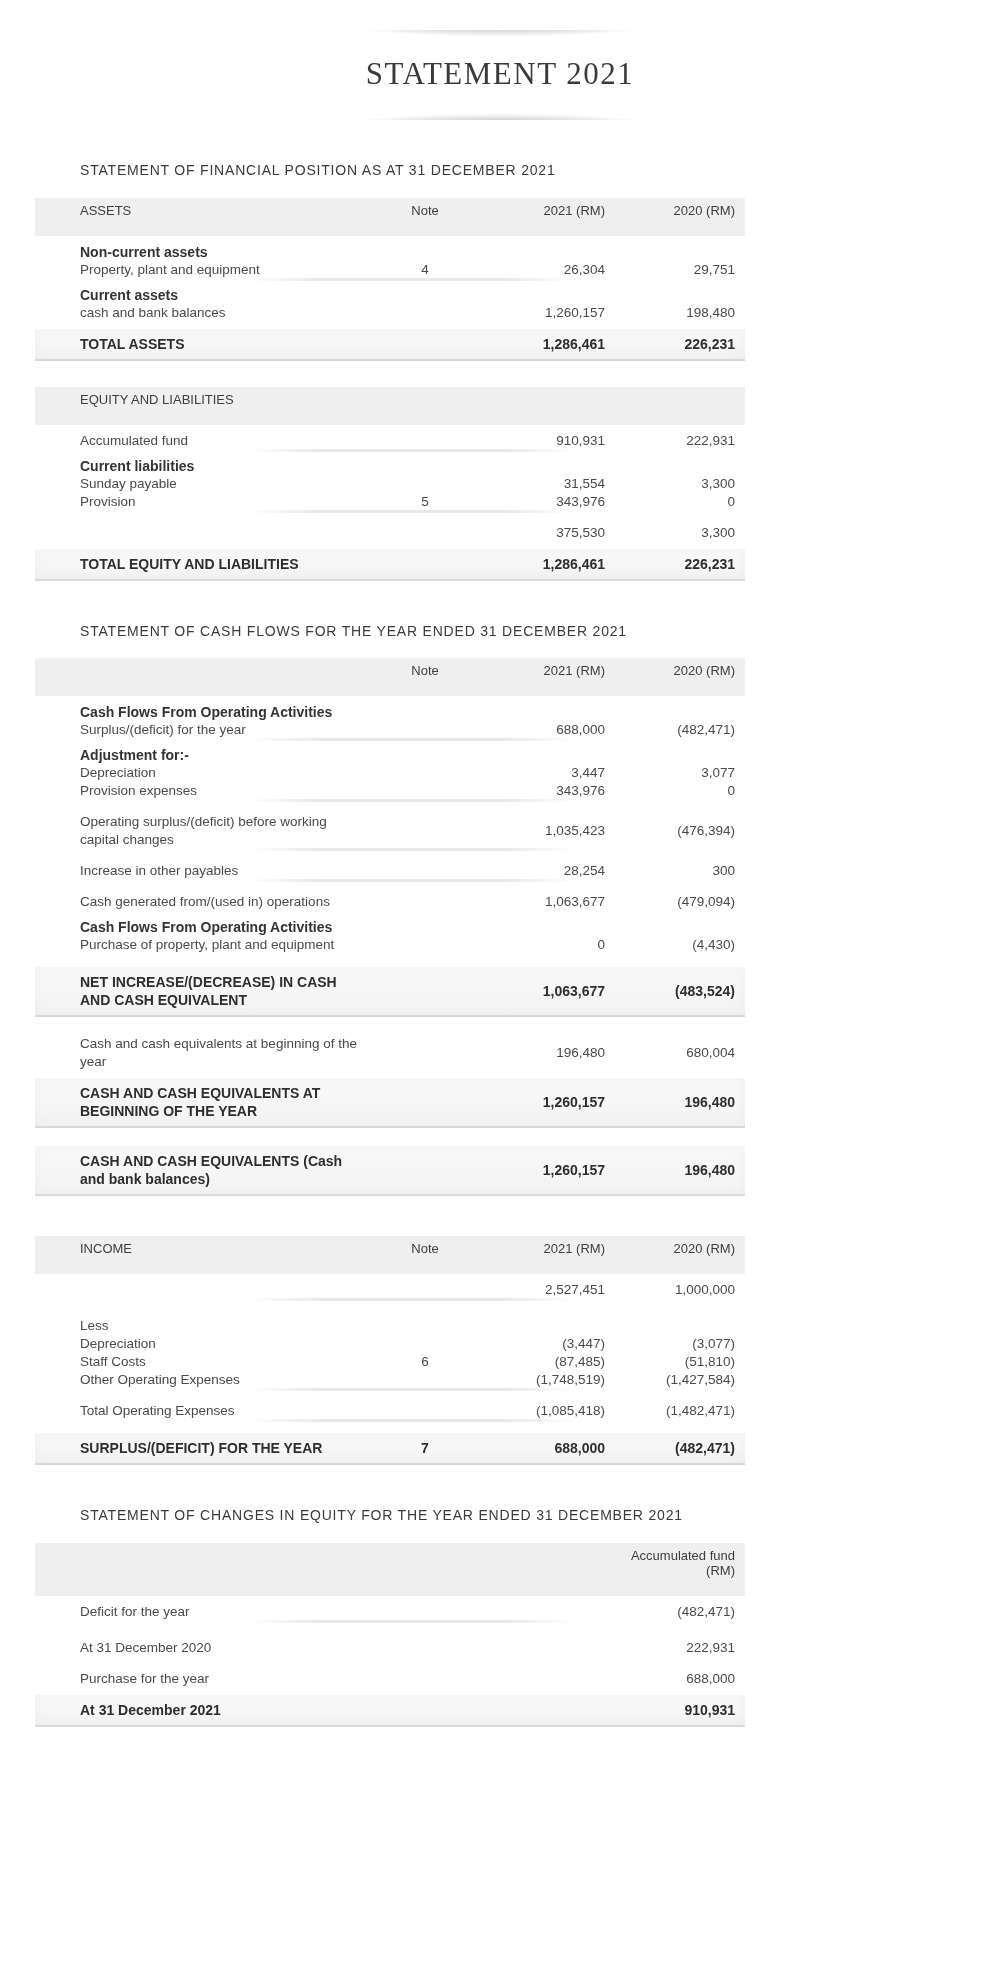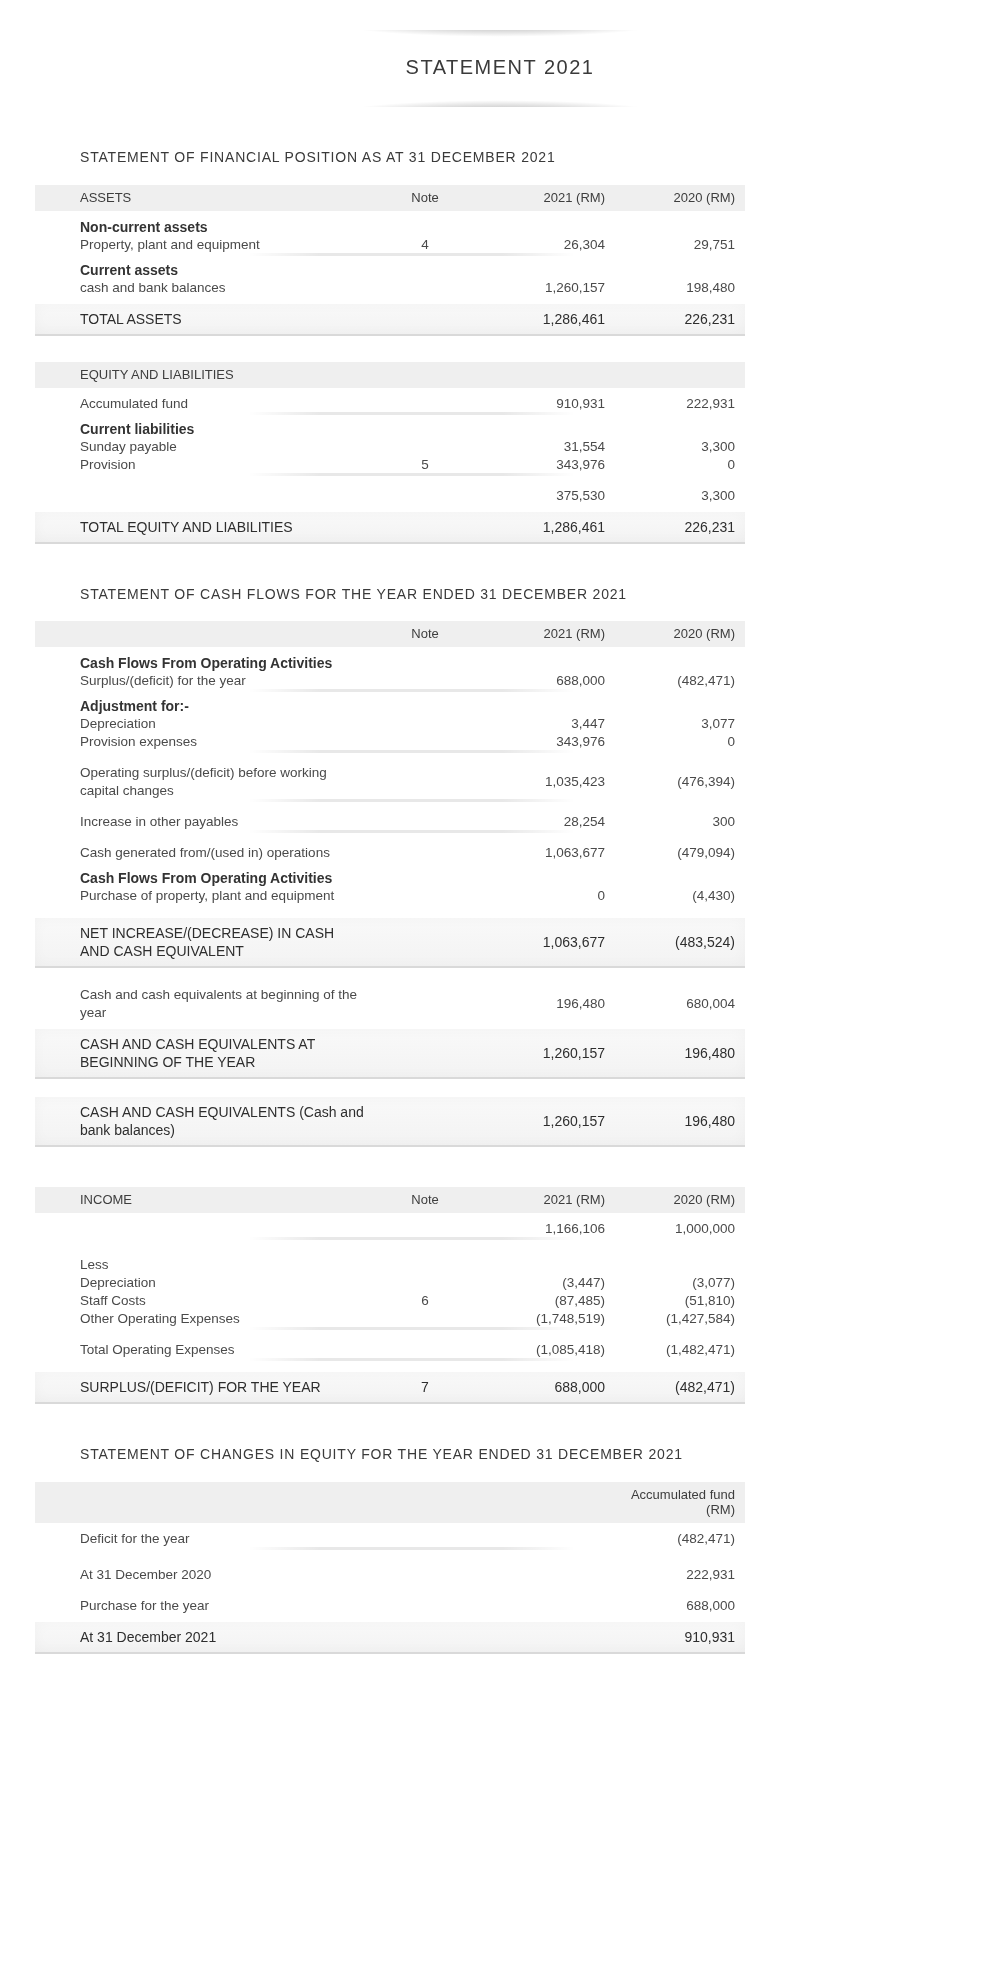--- a/index.html
+++ b/index.html
@@ -7,48 +7,48 @@
   .page {
     width: 1000px; height: 1980px; margin: 0 auto; background: #ffffff;
     font-family: "Liberation Sans", sans-serif; color: #4a4a4a; overflow: hidden;
   }
   
   .banner { width: 520px; margin: 30px auto 0; text-align: center; }
   .arc { height: 13px; }
   .arc-top    { background: radial-gradient(ellipse 52% 170% at 50% -50%, rgba(0,0,0,0.32), rgba(0,0,0,0) 60%); }
   .arc-bottom { background: radial-gradient(ellipse 52% 170% at 50% 150%, rgba(0,0,0,0.32), rgba(0,0,0,0) 60%); }
   .banner h1 {
-    font-size: 20px; font-weight: 400; color: #3a3a3a;
-    letter-spacing: 1.5px; padding: 13px 0 15px;
+    font-size: 31px; font-weight: 400; color: #3a3a3a;
+    letter-spacing: 1.5px; padding: 13px 0 15px; font-family: Liberation Serif, serif;
   }
   
   .section { margin-top: 40px; }
   .section-heading {
     margin: 0 0 16px 80px; max-width: 780px;
     font-size: 14px; font-weight: normal; color: #3a3a3a;
     letter-spacing: 0.8px; line-height: 1.55;
   }
   .section-heading.nowrap { white-space: nowrap; max-width: none; }
   .fin-table { width: 710px; margin-left: 35px; }
   .table-gap { margin-top: 26px; }
   .t-header {
     display: flex; align-items: center; background: #efefef;
-    padding: 5px 10px 6px 45px; font-size: 13px; color: #3d3d3d; min-height: 24px;
+    padding: 5px 10px 18px 45px; font-size: 13px; color: #3d3d3d; min-height: 24px;
   }
   .row {
     display: flex; align-items: center; position: relative;
     padding: 0 10px 0 45px; font-size: 13.5px; line-height: 18px; color: #4a4a4a;
   }
   .cell.c-label { flex: 1; }
   .cell.c-note  { width: 120px; text-align: center; }
   .cell.c-v1    { width: 120px; text-align: right; }
   .cell.c-v2    { width: 130px; text-align: right; }
   .row.group { font-weight: bold; color: #333333; font-size: 14px; }
   .row.total {
-    font-weight: normal; color: #2e2e2e; font-size: 14px;
+    font-weight: bold; color: #2e2e2e; font-size: 14px;
     background: linear-gradient(180deg, #f9f9f9, #f3f3f3);
     border-bottom: 2px solid #d9d9d9;
     padding-top: 6px; padding-bottom: 6px;
     box-shadow: inset 0 0 14px rgba(0,0,0,0.03);
   }
   .row.sep::after {
     content: ""; position: absolute; left: 30%; width: 46%; bottom: -2px; height: 3px;
     border-radius: 3px;
     background: linear-gradient(to right, rgba(0,0,0,0), rgba(0,0,0,0.09) 22%, rgba(0,0,0,0.09) 78%, rgba(0,0,0,0));
   }
@@ -251,21 +251,21 @@
         <div class="fin-table">
           <div class="t-header">
             <div class="cell c-label">INCOME</div>
             <div class="cell c-note">Note</div>
             <div class="cell c-v1">2021 (RM)</div>
             <div class="cell c-v2">2020 (RM)</div>
           </div>
           <div class="row item sep gap-1">
             <div class="cell c-label"></div>
             <div class="cell c-note"></div>
-            <div class="cell c-v1">1,166,106</div>
+            <div class="cell c-v1">2,527,451</div>
             <div class="cell c-v2">1,000,000</div>
           </div>
           <div class="row item gap-3">
             <div class="cell c-label">Less</div>
             <div class="cell c-note"></div>
             <div class="cell c-v1"></div>
             <div class="cell c-v2"></div>
           </div>
           <div class="row item">
             <div class="cell c-label">Depreciation</div>

